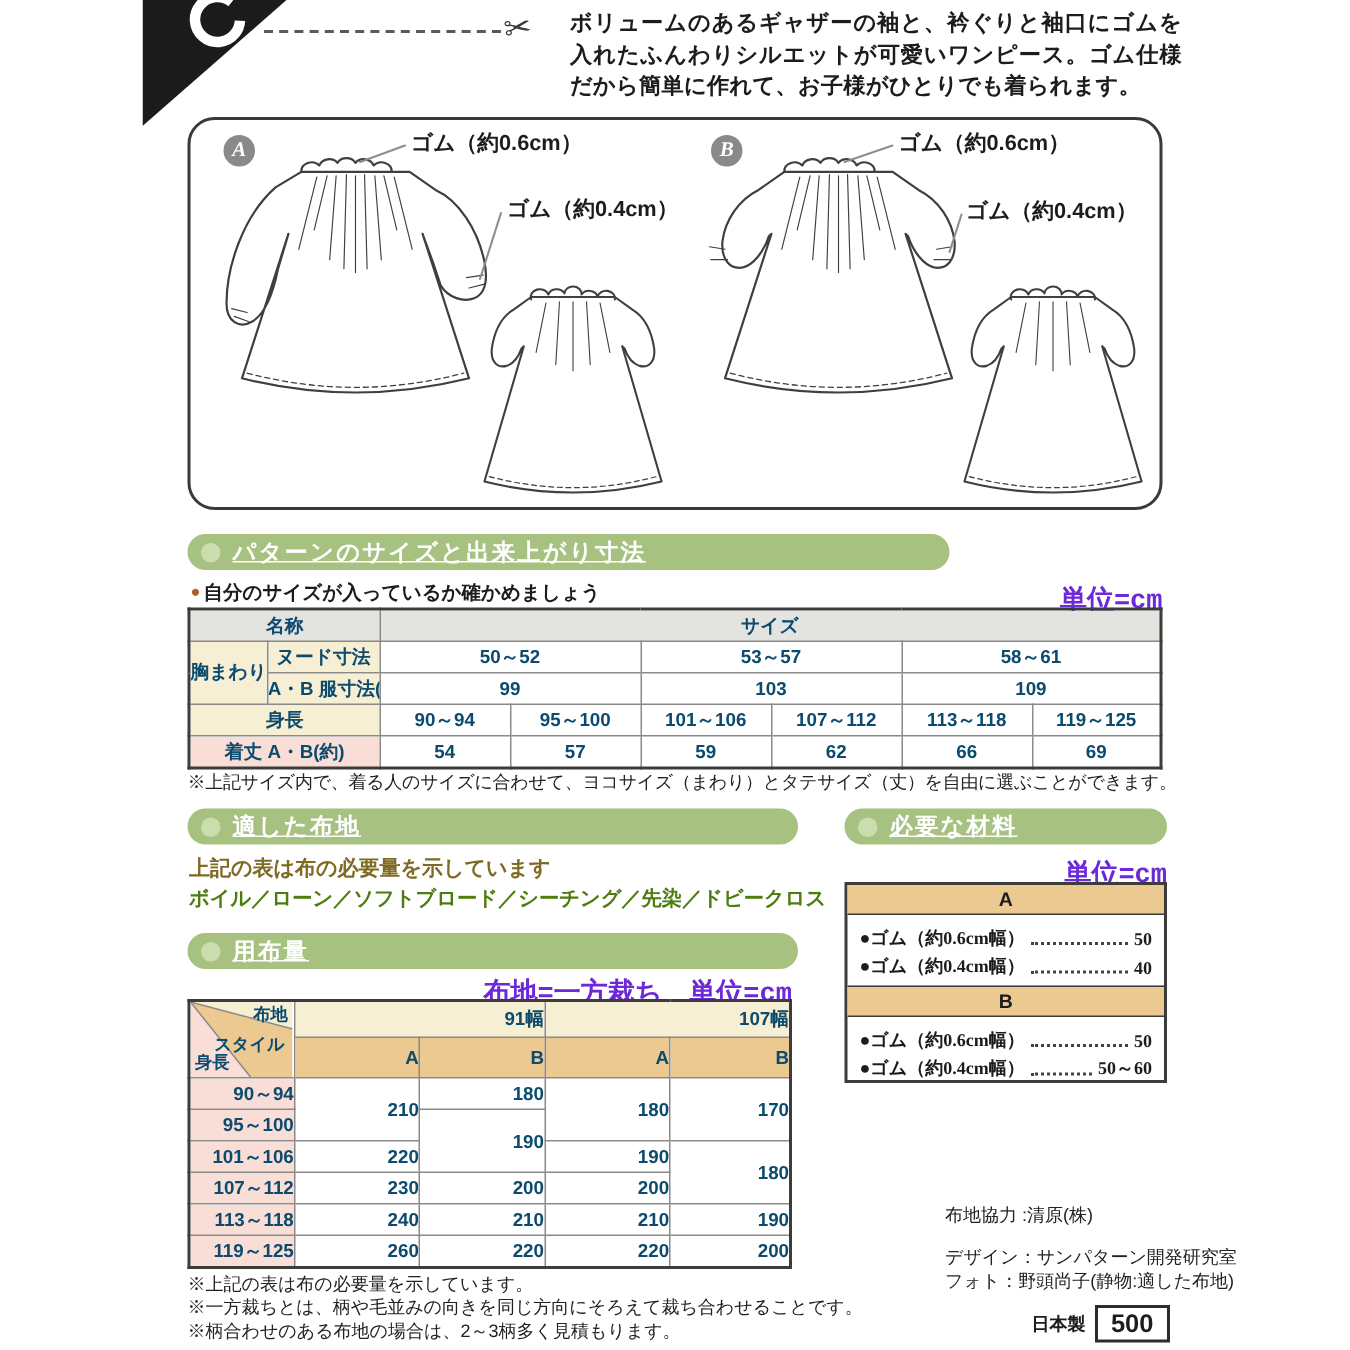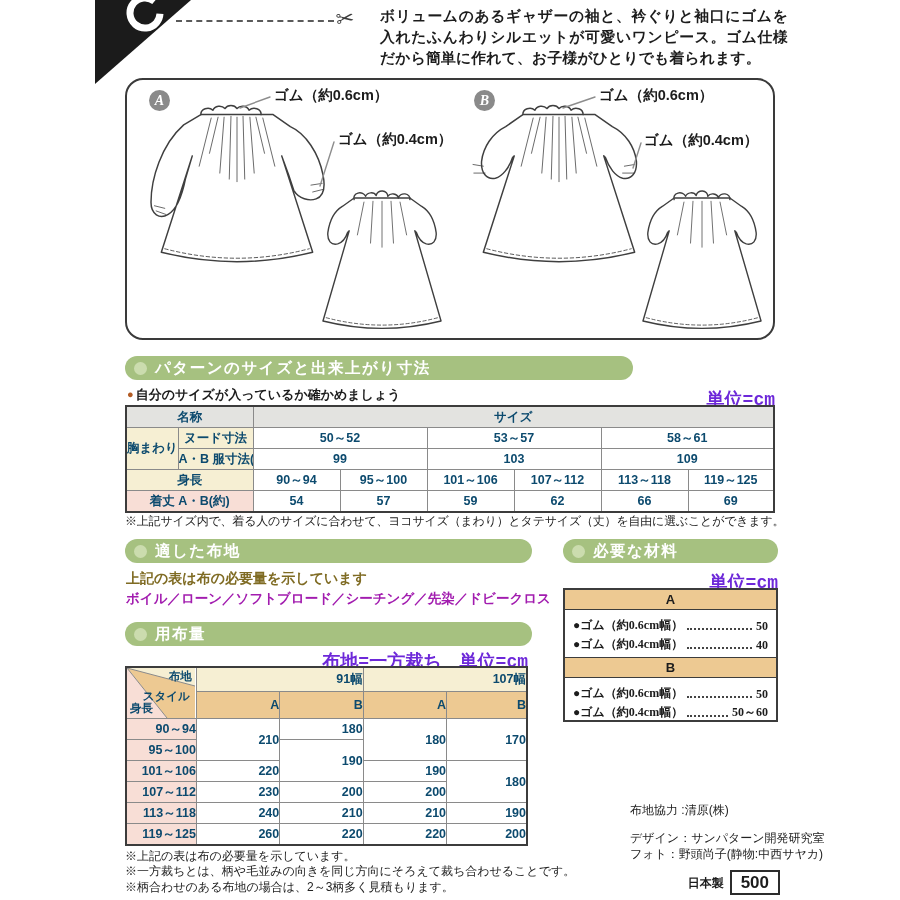--- a/index.html
+++ b/index.html
@@ -23,21 +23,21 @@
 
   
   .illus{left:125px;top:78px;width:650px;height:262px;border:2.5px solid #3a3a3a;border-radius:18px;background:#fff;}
   .style-badge{width:21px;height:21px;border-radius:50%;background:#8a8a8a;color:#fff;text-align:center;
                line-height:21px;font-family:"Liberation Serif", serif;font-style:italic;font-weight:bold;font-size:14px;}
   .elastic-label{font-size:14.5px;font-weight:bold;color:#1c1c1c;white-space:nowrap;}
 
   
   .section-bar{height:24px;background:#a6c180;border-radius:13px;display:flex;align-items:center;padding-left:9px;}
   .section-bar .dot{width:13px;height:13px;border-radius:50%;background:#cbdcae;margin-right:8px;flex:none;}
-  .section-bar .txt{color:#fff;font-weight:bold;font-size:15.5px;letter-spacing:1.5px;white-space:nowrap;}
+  .section-bar .txt{color:#fff;font-weight:bold;font-size:15.5px;letter-spacing:1.5px;white-space:nowrap;text-decoration:underline;}
 
   .unit{font-size:18px;font-weight:bold;color:#6d28d9;font-family:Liberation Mono, monospace;}
   .check-note{font-size:13px;font-weight:bold;}
   .check-note .obullet{color:#b35c24;font-size:11px;vertical-align:1px;margin-right:2px;}
   .footnote{font-size:12px;color:#222;letter-spacing:-0.2px;}
 
   
   table{border-collapse:collapse;table-layout:fixed;}
   td,th{border:1px solid #8a8a8a;text-align:center;font-size:12.5px;font-weight:bold;color:#0c4a6e;
         padding:0;overflow:hidden;white-space:nowrap;}
@@ -48,21 +48,21 @@
   .bg-cream{background:#f6efd3;}
   .bg-pink{background:#f8ded6;}
   .bg-tan{background:#edc992;}
 
   .yard-table{width:403px;border:2px solid #3c3c3c;}
   .yard-table td{height:20px;text-align:right;}
   .diag-cell{position:relative;padding:0;}
   .diag-cell span{position:absolute;font-size:11.5px;font-weight:bold;}
 
   .fab-sub{font-size:14px;font-weight:bold;color:#7f6b23;}
-  .fab-list{font-size:13.5px;font-weight:bold;color:#a21caf;}
+  .fab-list{font-size:13.5px;font-weight:bold;color:#4d7c0f;}
 
   
   .mat-box{left:563px;top:588px;width:215px;height:134px;border:2px solid #3c3c3c;background:#fff;}
   .mat-head{background:#edc992;border-bottom:1px solid #3c3c3c;text-align:center;font-weight:bold;
             font-size:13px;height:19px;line-height:19px;}
   .mat-head.mid{border-top:1px solid #3c3c3c;}
   .mat-items{padding:5px 8px 4px 8px;font-family:Liberation Serif, serif;}
   .mat-item{display:flex;align-items:flex-end;font-size:12px;font-weight:bold;height:19px;}
   .mat-item .nm{white-space:nowrap;}
   .mat-item .leader{flex:1;border-bottom:2px dotted #444;margin:0 4px 4px 4px;min-width:8px;}
@@ -319,18 +319,18 @@
       <div class="mat-item">
         <span class="nm">●ゴム（約0.4cm幅）</span>
         <span class="leader"></span>
         <span class="val">50～60</span>
       </div>
     </div>
   </div>
 
   <div class="abs credits" style="left:630px;top:803px;">布地協力 :清原(株)</div>
   <div class="abs credits" style="left:630px;top:831px;">デザイン：サンパターン開発研究室</div>
-  <div class="abs credits" style="left:630px;top:847px;">フォト：野頭尚子(静物:中西サヤカ)</div>
+  <div class="abs credits" style="left:630px;top:847px;">フォト：野頭尚子(静物:適した布地)</div>
   <div class="abs" style="left:630px;top:870px;width:150px;text-align:right;">
     <span class="madein">日本製</span><span class="price-box">500</span>
   </div>
 
 </div>
 
 </body></html>

